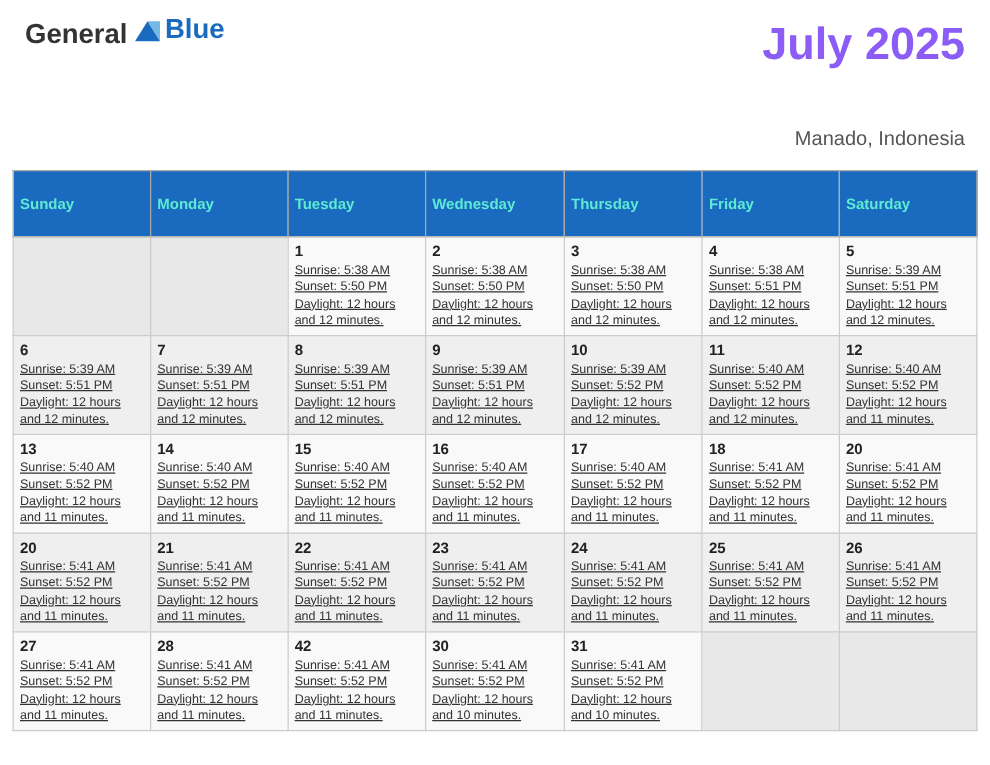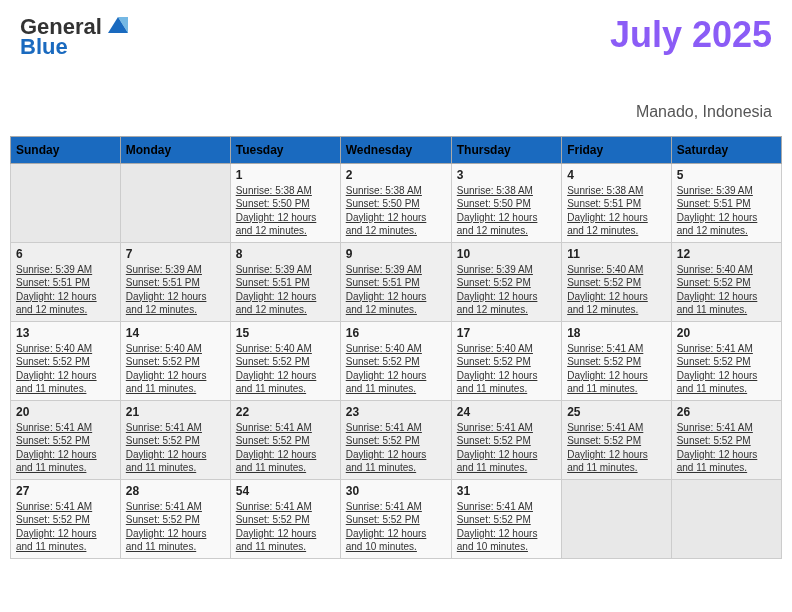--- a/index.html
+++ b/index.html
@@ -16,21 +16,20 @@
       align-items: flex-start;
       margin-bottom: 10px;
       padding: 5px 10px;
     }
     .logo {
       display: flex;
       align-items: center;
     }
     .logo-text {
       display: flex;
-      flex-direction: column;
       line-height: 1.1;
     }
     .title-block {
       text-align: right;
     }
     .month-title {
       font-size: 36px;
       font-weight: bold;
       color: #8b5cf6;
       line-height: 1.1;
@@ -40,23 +39,23 @@
       color: #555;
       margin-top: 48px;
     }
     .calendar {
       width: 100%;
       border-collapse: collapse;
       font-size: 10.5px;
     }
     .calendar th {
       background-color: #1a6abf;
-      color: #000000;
+      color: #5eead4;
       text-align: left;
-      padding: 6px 5px;
+      padding: 19px 5px;
       font-size: 12px;
       font-weight: bold;
       border: 1px solid #aaa;
     }
     .calendar td {
       border: 1px solid #ccc;
       vertical-align: top;
       padding: 4px 5px;
       width: 113px;
       min-height: 80px;
@@ -292,21 +291,21 @@
 Sunset: 5:52 PM
 Daylight: 12 hours and 11 minutes.</div>
         </td>
         <td>
           <div class="day-num">28</div>
           <div class="day-detail" style="white-space: pre-line;">Sunrise: 5:41 AM
 Sunset: 5:52 PM
 Daylight: 12 hours and 11 minutes.</div>
         </td>
         <td>
-          <div class="day-num">54</div>
+          <div class="day-num">42</div>
           <div class="day-detail" style="white-space: pre-line;">Sunrise: 5:41 AM
 Sunset: 5:52 PM
 Daylight: 12 hours and 11 minutes.</div>
         </td>
         <td>
           <div class="day-num">30</div>
           <div class="day-detail" style="white-space: pre-line;">Sunrise: 5:41 AM
 Sunset: 5:52 PM
 Daylight: 12 hours and 10 minutes.</div>
         </td>

